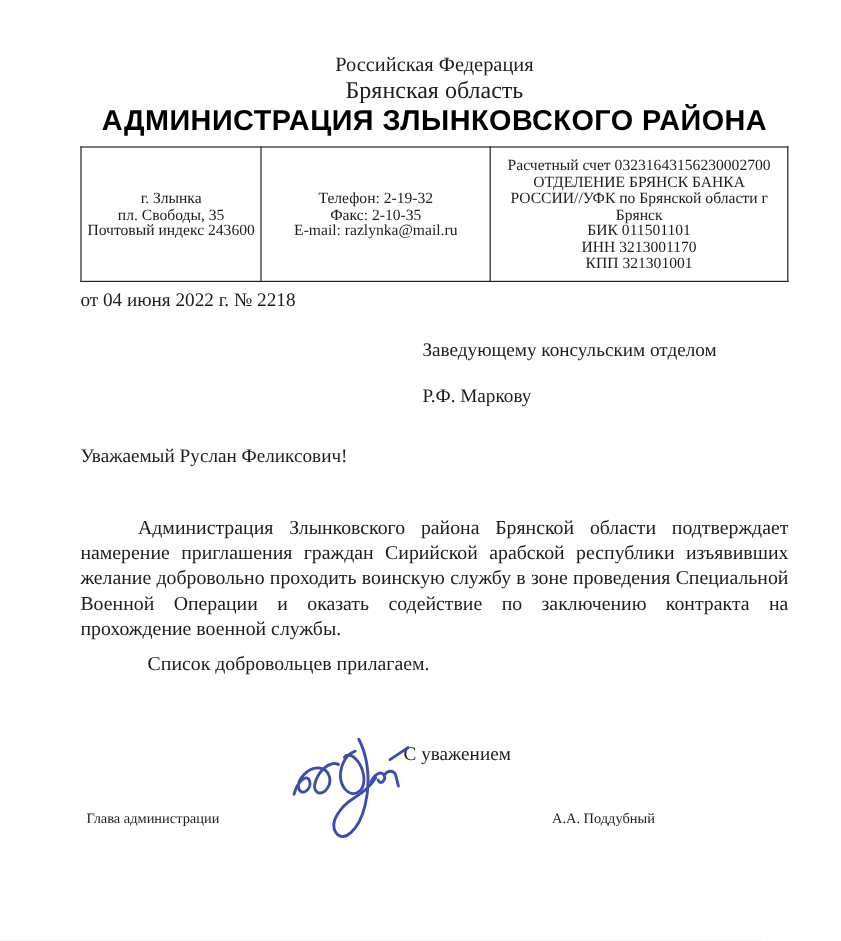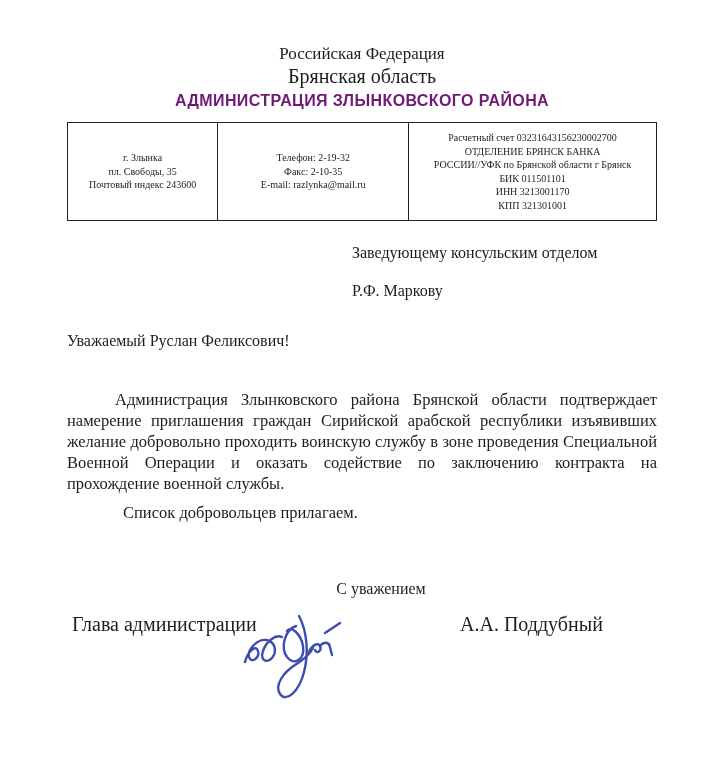--- a/index.html
+++ b/index.html
@@ -25,37 +25,37 @@
     font-size: 17px;
     line-height: 20px;
   }
   .region-line {
     font-size: 20px;
     line-height: 24px;
   }
   .org-line {
     font-family: "Liberation Sans", "DejaVu Sans", sans-serif;
     font-weight: bold;
-    font-size: 16px;
+    font-size: 24px;
     line-height: 26px;
     letter-spacing: 0.4px;
-    color: #701a75;
+    color: #000000;
     white-space: nowrap;
   }
   table.letterhead-table {
     width: 100%;
     border-collapse: collapse;
     margin-top: 8px;
     table-layout: fixed;
   }
   table.letterhead-table td {
     border: 1.5px solid #222222;
     vertical-align: middle;
     text-align: center;
-    font-size: 10px;
+    font-size: 13px;
     line-height: 13.5px;
     padding: 8px 2px;
   }
   td.cell-address  { width: 25.3%; }
   td.cell-contacts { width: 32.4%; }
   td.cell-bank     { width: 42.3%; }
   .reference-line {
     margin-top: 6px;
     font-size: 16px;
     line-height: 20px;
@@ -88,22 +88,22 @@
   }
   .valediction {
     margin-top: 55px;
     margin-left: 38px;
     font-size: 16px;
     line-height: 21px;
     text-align: center;
   }
   .signer-row {
     position: relative;
-    margin-top: 15px;
-    font-size: 20px;
+    margin-top: 33px;
+    font-size: 12px;
     line-height: 21px;
     height: 21px;
   }
   .signer-title { position: absolute; left: 5px; top: 0; }
   .signer-name  { position: absolute; left: 393px; top: 0; }
   .signature-ink {
     position: absolute;
     left: 237px;
     top: 598px;
     width: 115px;
@@ -141,20 +141,21 @@
           <div>ОТДЕЛЕНИЕ БРЯНСК БАНКА</div>
           <div>РОССИИ//УФК по Брянской области г Брянск</div>
           <div>БИК 011501101</div>
           <div>ИНН 3213001170</div>
           <div>КПП 321301001</div>
         </td>
       </tr>
     </tbody>
       </table>
 
+    <div class="reference-line">от 04 июня 2022 г. № 2218</div>
 
     <div class="recipient-block">
       <div class="recipient-position">Заведующему консульским отделом</div>
       <div class="recipient-name">Р.Ф. Маркову</div>
     </div>
 
     <div class="salutation">Уважаемый Руслан Феликсович!</div>
 
     <p class="body-paragraph">Администрация Злынковского района Брянской области подтверждает намерение приглашения граждан Сирийской арабской республики изъявивших желание добровольно проходить воинскую службу в зоне проведения Специальной Военной Операции и оказать содействие по заключению контракта на прохождение военной службы.</p>
     <p class="enclosure-line">Список добровольцев прилагаем.</p>

